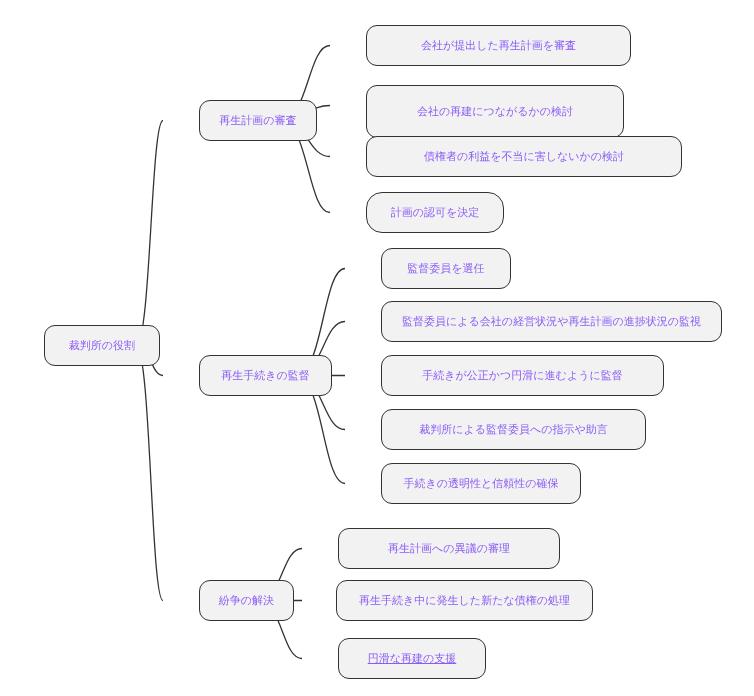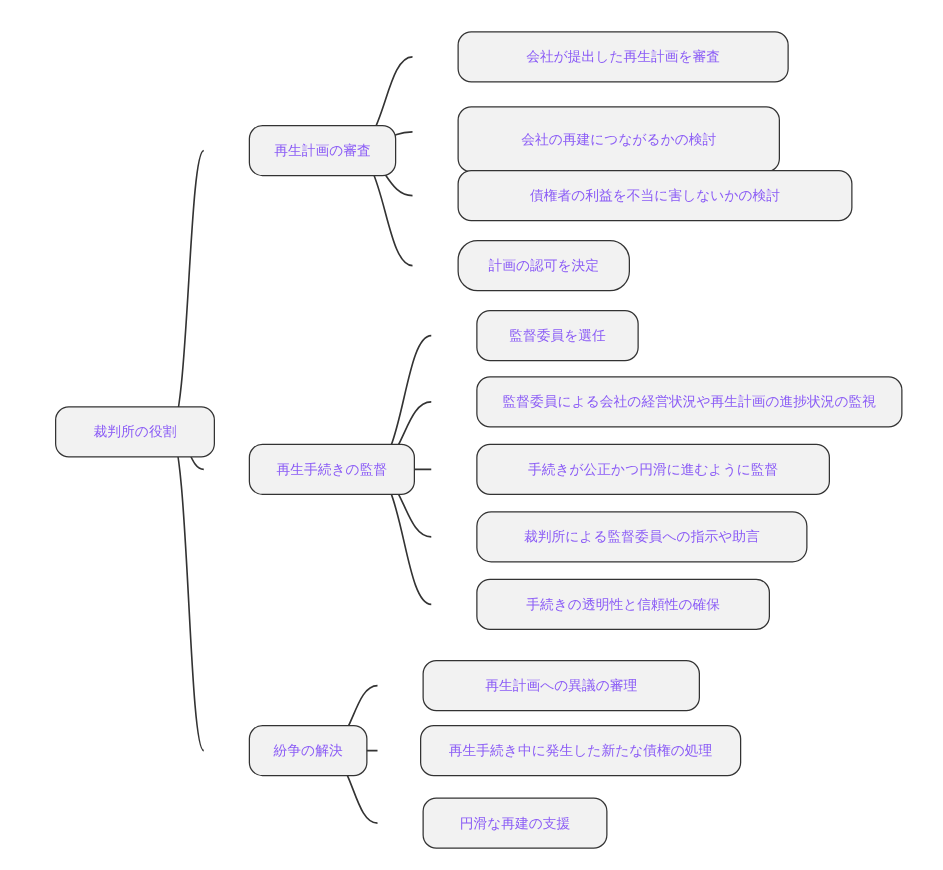--- a/index.html
+++ b/index.html
@@ -53,21 +53,21 @@
       <path d="M 281 120.5 C 307.95 120.5, 307.95 212.5, 330 212.5" fill="none" stroke="#333333" stroke-width="1.3"></path>
       <path d="M 296 375.5 C 322.95 375.5, 322.95 268.5, 345 268.5" fill="none" stroke="#333333" stroke-width="1.3"></path>
       <path d="M 296 375.5 C 322.95 375.5, 322.95 321.5, 345 321.5" fill="none" stroke="#333333" stroke-width="1.3"></path>
       <path d="M 296 375.5 C 322.95 375.5, 322.95 375.5, 345 375.5" fill="none" stroke="#333333" stroke-width="1.3"></path>
       <path d="M 296 375.5 C 322.95 375.5, 322.95 429.5, 345 429.5" fill="none" stroke="#333333" stroke-width="1.3"></path>
       <path d="M 296 375.5 C 322.95 375.5, 322.95 483.5, 345 483.5" fill="none" stroke="#333333" stroke-width="1.3"></path>
       <path d="M 258 600.5 C 282.2 600.5, 282.2 548.5, 302 548.5" fill="none" stroke="#333333" stroke-width="1.3"></path>
       <path d="M 258 600.5 C 282.2 600.5, 282.2 600.5, 302 600.5" fill="none" stroke="#333333" stroke-width="1.3"></path>
       <path d="M 258 600.5 C 282.2 600.5, 282.2 658.5, 302 658.5" fill="none" stroke="#333333" stroke-width="1.3"></path>
     </svg>
-<div class="node" style="left: 8px; top: 325px; width: 128px; height: 41px;">
+<div class="node" style="left: 8px; top: 325px; width: 116px; height: 41px;">
       <span>裁判所の役割</span>
     </div>
     <div class="node" style="left: 163px; top: 100px; width: 118px; height: 41px; align-items: center;">
       <span>再生計画の審査</span>
     </div>
     <div class="node" style="left: 163px; top: 355px; width: 133px; height: 41px;">
       <span>再生手続きの監督</span>
     </div>
     <div class="node" style="left: 163px; top: 580px; width: 95px; height: 41px;">
       <span>紛争の解決</span>
@@ -80,34 +80,34 @@
     </div>
     <div class="node" style="left: 330px; top: 136px; width: 316px; height: 41px;">
       <span>債権者の利益を不当に害しないかの検討</span>
     </div>
     <div class="node" style="left: 330px; top: 192px; width: 138px; height: 41px; border-radius: 16px;">
       <span>計画の認可を決定</span>
     </div>
     <div class="node" style="left: 345px; top: 248px; width: 130px; height: 41px;">
       <span>監督委員を選任</span>
     </div>
-    <div class="node" style="left: 345px; top: 301px; width: 341px; height: 41px;">
+    <div class="node" style="left: 345px; top: 301px; width: 341px; height: 41px; font-family: Liberation Serif, serif;">
       <span>監督委員による会社の経営状況や再生計画の進捗状況の監視</span>
     </div>
     <div class="node" style="left: 345px; top: 355px; width: 283px; height: 41px;">
       <span>手続きが公正かつ円滑に進むように監督</span>
     </div>
-    <div class="node" style="left: 345px; top: 409px; width: 265px; height: 41px; border-radius: 12px;">
+    <div class="node" style="left: 345px; top: 409px; width: 265px; height: 41px;">
       <span>裁判所による監督委員への指示や助言</span>
     </div>
-    <div class="node" style="left: 345px; top: 463px; width: 235px; height: 41px;">
+    <div class="node" style="left: 345px; top: 463px; width: 200px; height: 41px;">
       <span>手続きの透明性と信頼性の確保</span>
     </div>
     <div class="node" style="left: 302px; top: 528px; width: 222px; height: 41px;">
       <span>再生計画への異議の審理</span>
     </div>
     <div class="node" style="left: 300px; top: 580px; width: 257px; height: 41px;">
       <span>再生手続き中に発生した新たな債権の処理</span>
     </div>
-    <div class="node" style="left: 302px; top: 638px; width: 148px; height: 41px;">
+    <div class="node" style="left: 302px; top: 638px; width: 148px; height: 41px; text-decoration: underline;">
       <span>円滑な再建の支援</span>
     </div>
   </div>
 
 </body></html>

